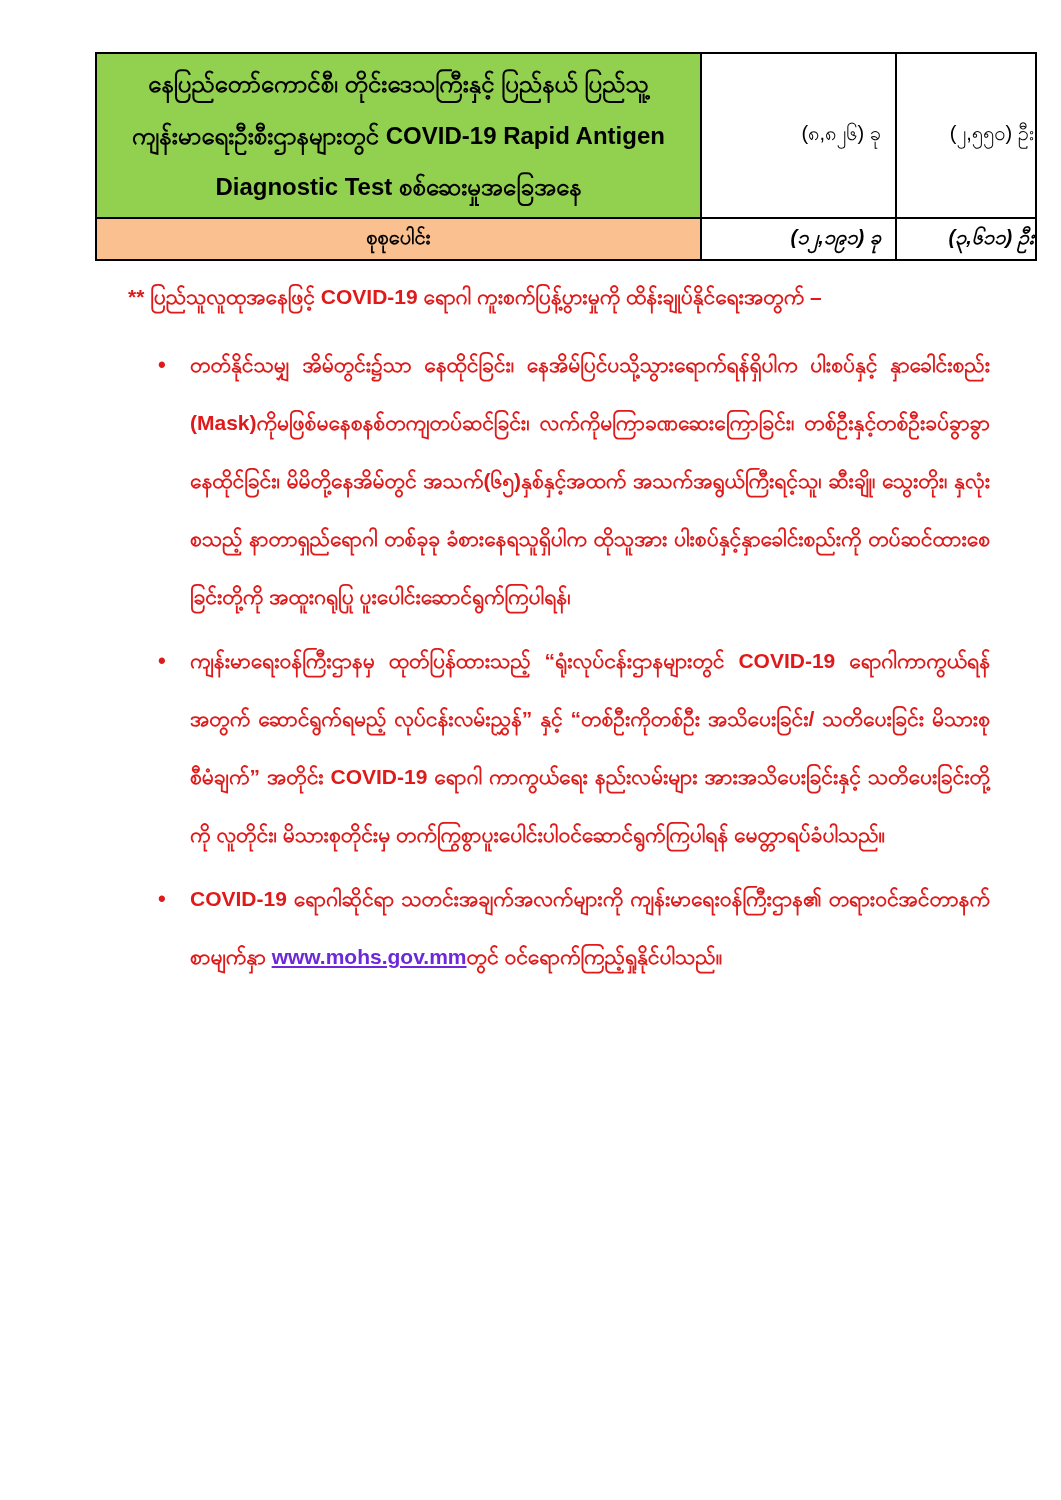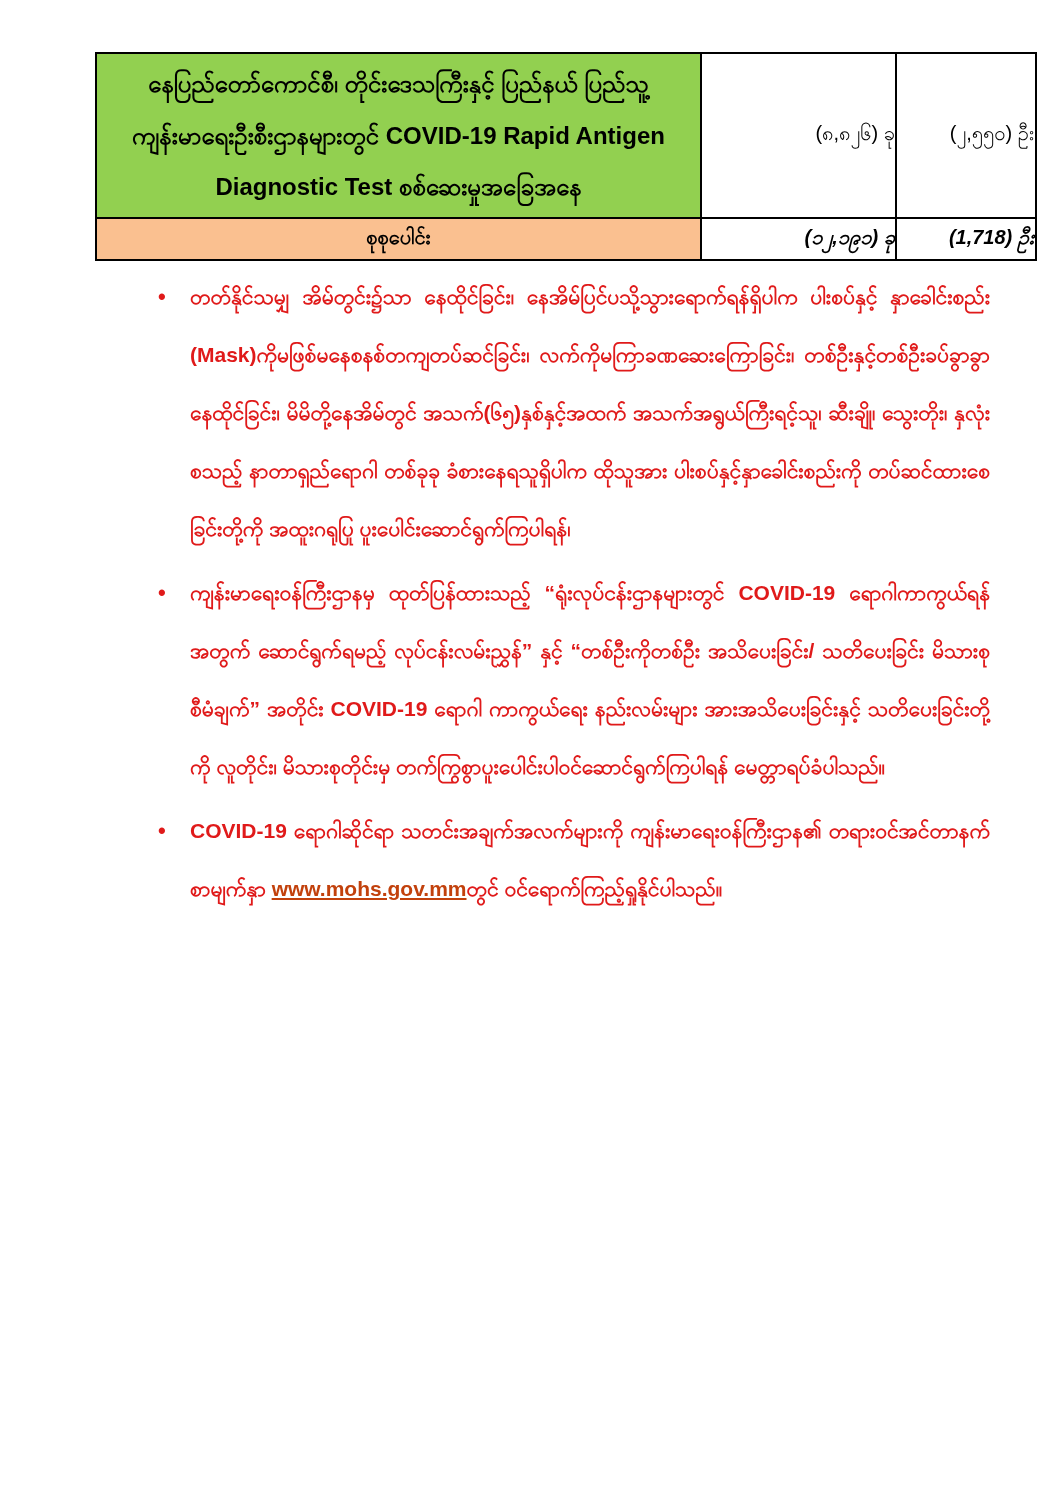--- a/index.html
+++ b/index.html
@@ -8,33 +8,33 @@
 
   
   .report-table{position:absolute;left:95px;top:52px;width:940px;
                 border-collapse:collapse;table-layout:fixed;}
   .report-table td{border:2px solid #000;vertical-align:middle;color:#000;}
   .title-cell{background:#92d050;height:128px;text-align:center;
               font-weight:bold;font-size:24px;line-height:2.15;padding:4px 28px;}
   .total-label-cell{background:#fac090;height:38px;text-align:center;
                     font-weight:bold;font-size:20px;margin-top:28px;}
   .num-cell{font-size:20px;background:#ffffff;}
-  .num-right{text-align:right;padding-right:0;margin-top:8px;}
+  .num-right{text-align:right;padding-right:14px;margin-top:8px;}
   .num-center{text-align:right;}
   .bold{font-weight:bold;font-style:italic;}
 
   
   .body-text{position:absolute;left:128px;top:268px;width:862px;
              color:#e01a1a;font-weight:bold;font-size:21px;}
   .intro{margin:0 0 10px 0;line-height:58px;text-align:left;}
   .bullets{list-style:none;margin:0;padding:0;}
   .bullets li{position:relative;padding-left:62px;margin:0 0 6px 0;
               text-align:justify;text-align-last:left;line-height:58px;}
   .dot{position:absolute;left:30px;top:0;font-size:22px;}
-  .link{color:#c2410c;text-decoration:underline;font-weight:bold;cursor:pointer;}
+  .link{color:#6d28d9;text-decoration:underline;font-weight:bold;cursor:pointer;}
 </style>
 </head>
 <body>
 
 <div class="page">
 
   <table class="report-table">
     <colgroup>
       <col style="width:605px">
         <col style="width:195px">
@@ -44,26 +44,27 @@
         <tr>
       <td class="title-cell">
         <span>နေပြည်တော်ကောင်စီ၊ တိုင်းဒေသကြီးနှင့် ပြည်နယ် ပြည်သူ့ကျန်းမာရေးဦးစီးဌာနများတွင်  COVID-19 Rapid Antigen Diagnostic Test စစ်ဆေးမှုအခြေအနေ</span>
       </td>
       <td class="num-cell num-right">(၈,၈၂၆) ခု</td>
       <td class="num-cell num-center">(၂,၅၅၀) ဦး</td>
     </tr>
     <tr>
       <td class="total-label-cell">စုစုပေါင်း</td>
       <td class="num-cell num-right bold">(၁၂,၁၉၁) ခု</td>
-      <td class="num-cell num-center bold">(1,718) ဦး</td>
+      <td class="num-cell num-center bold">(၃,၆၁၁) ဦး</td>
     </tr>
   </tbody>
     </table>
 
   <div class="body-text">
+    <p class="intro">** ပြည်သူလူထုအနေဖြင့် COVID-19 ရောဂါ ကူးစက်ပြန့်ပွားမှုကို ထိန်းချုပ်နိုင်ရေးအတွက် –</p>
 
     <ul class="bullets">
       <li>
         <span class="dot">•</span>
         <span>တတ်နိုင်သမျှ အိမ်တွင်း၌သာ နေထိုင်ခြင်း၊ နေအိမ်ပြင်ပသို့သွားရောက်ရန်ရှိပါက ပါးစပ်နှင့် နှာခေါင်းစည်း (Mask)ကိုမဖြစ်မနေစနစ်တကျတပ်ဆင်ခြင်း၊ လက်ကိုမကြာခဏဆေးကြောခြင်း၊ တစ်ဦးနှင့်တစ်ဦးခပ်ခွာခွာနေထိုင်ခြင်း၊ မိမိတို့နေအိမ်တွင် အသက်(၆၅)နှစ်နှင့်အထက် အသက်အရွယ်ကြီးရင့်သူ၊ ဆီးချို၊ သွေးတိုး၊ နှလုံး စသည့် နာတာရှည်ရောဂါ တစ်ခုခု ခံစားနေရသူရှိပါက ထိုသူအား ပါးစပ်နှင့်နှာခေါင်းစည်းကို တပ်ဆင်ထားစေခြင်းတို့ကို အထူးဂရုပြု ပူးပေါင်းဆောင်ရွက်ကြပါရန်၊</span>
       </li>
       <li>
         <span class="dot">•</span>
         <span>ကျန်းမာရေးဝန်ကြီးဌာနမှ ထုတ်ပြန်ထားသည့် “ရုံးလုပ်ငန်းဌာနများတွင် COVID-19 ရောဂါကာကွယ်ရန်အတွက် ဆောင်ရွက်ရမည့် လုပ်ငန်းလမ်းညွှန်” နှင့် “တစ်ဦးကိုတစ်ဦး အသိပေးခြင်း/ သတိပေးခြင်း မိသားစုစီမံချက်” အတိုင်း COVID-19 ရောဂါ ကာကွယ်ရေး နည်းလမ်းများ အားအသိပေးခြင်းနှင့် သတိပေးခြင်းတို့ကို လူတိုင်း၊ မိသားစုတိုင်းမှ တက်ကြွစွာပူးပေါင်းပါဝင်ဆောင်ရွက်ကြပါရန် မေတ္တာရပ်ခံပါသည်။</span>
       </li>

